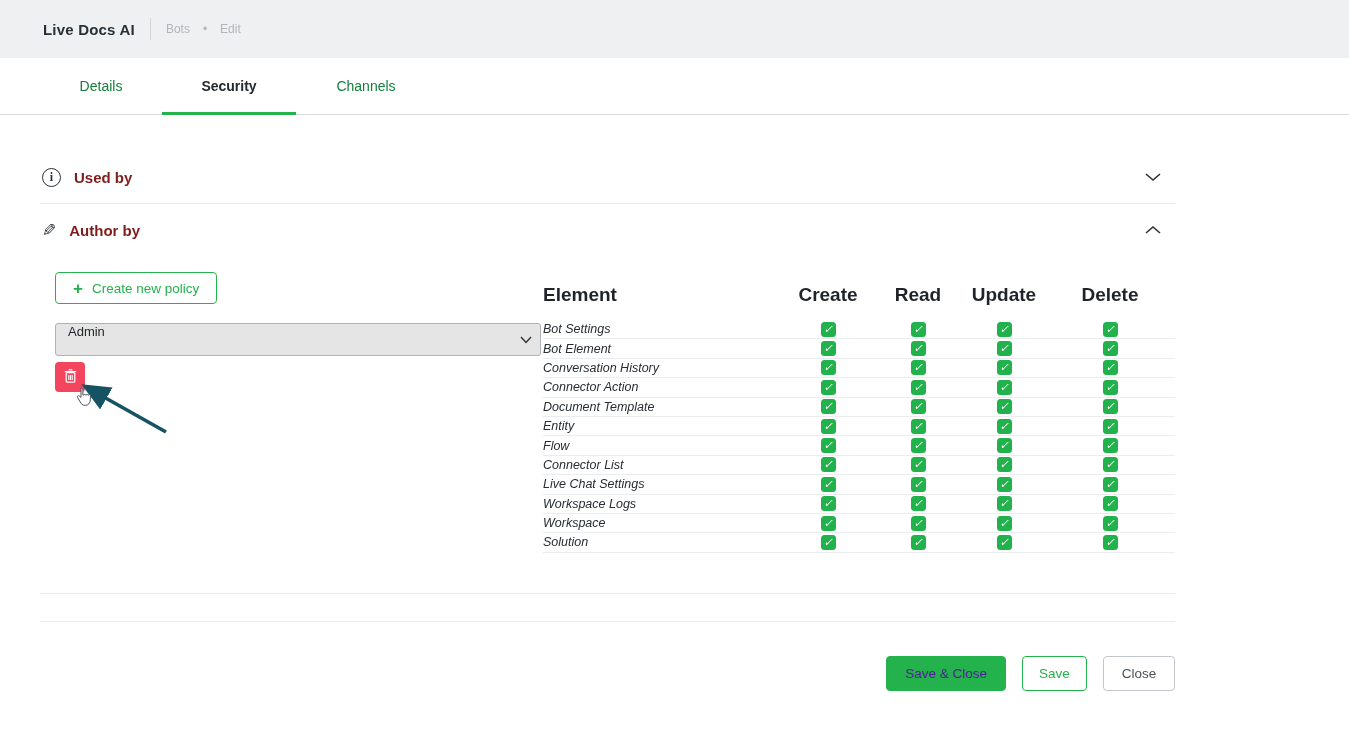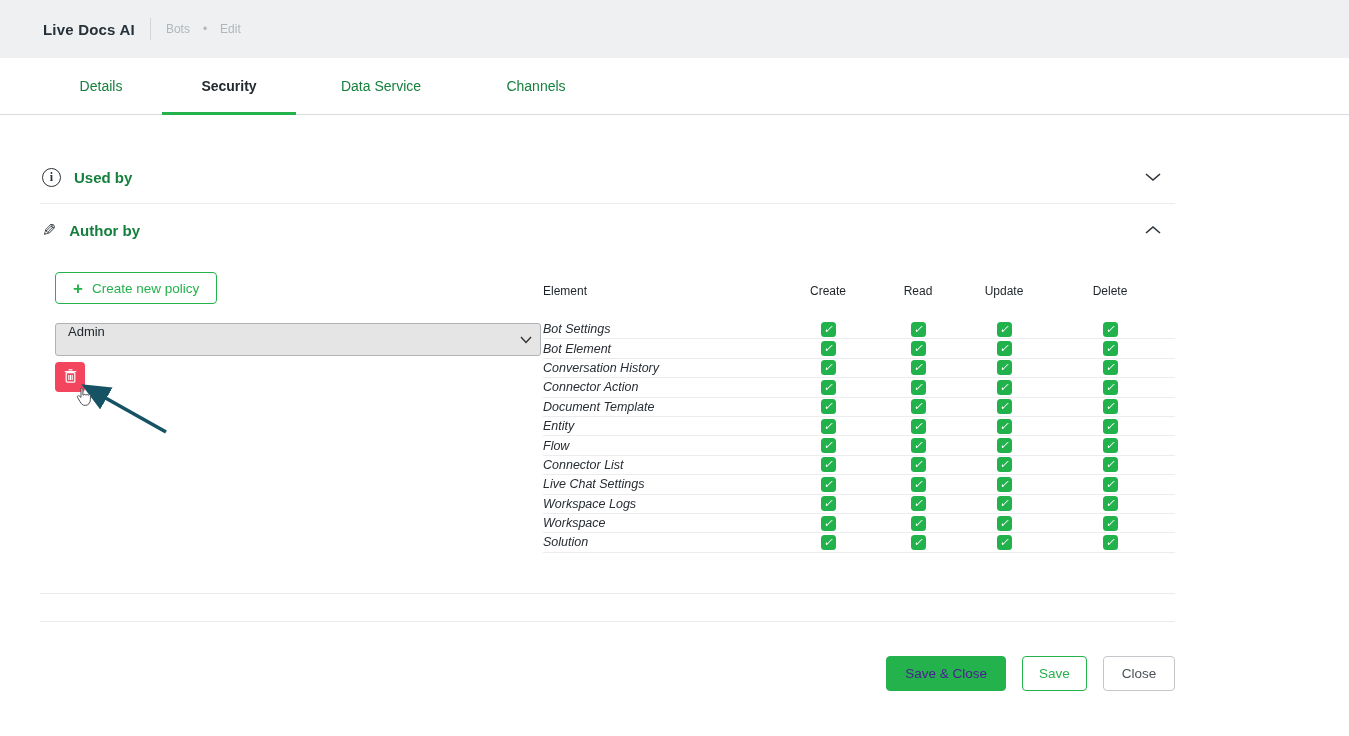--- a/index.html
+++ b/index.html
@@ -22,21 +22,21 @@
   .tab-details { width: 122px; }
   .tab-security { width: 134px; font-weight: 600; color: #22292f; }
   .tab-data-service { width: 170px; }
   .tab-channels { width: 140px; }
   .tab.active::after { content: ""; position: absolute; bottom: -1px; left: 0; right: 0; height: 3px; background: #23b24b; }
 
   
   .section-row { position: absolute; left: 40px; width: 1135px; height: 38px; display: flex; align-items: center; }
   .section-usedby { top: 158px; }
   .section-authorby { top: 211px; }
-  .section-label { margin-left: 13px; font-size: 15px; font-weight: 700; color: #15803d; }
+  .section-label { margin-left: 13px; font-size: 15px; font-weight: 700; color: #7f1d1d; }
   .info-icon { width: 19px; height: 19px; border: 1.6px solid #2a3138; border-radius: 50%;
                display: flex; align-items: center; justify-content: center;
                font-size: 12px; font-weight: 700; font-family: "Liberation Serif", serif; color: #2a3138; margin-left: 2px; }
   .pencil-icon { font-size: 17px; color: #2a3138; margin-left: 2px; transform: scaleX(-1); }
   .chevron { margin-left: auto; margin-right: 14px; }
   .hline { position: absolute; left: 40px; width: 1135px; height: 1px; background: #e9ebed; }
 
   
   .create-policy-btn { position: absolute; left: 55px; top: 272px; height: 32px; padding: 0 17px;
                        background: #ffffff; border: 1px solid #23b24b; border-radius: 4px;
@@ -56,21 +56,21 @@
                 align-items: center; justify-content: center; cursor: pointer; }
 
   
   .arrow-annotation { position: absolute; left: 62px; top: 372px; pointer-events: none; }
   .cursor-annotation { position: absolute; left: 76px; top: 386px; pointer-events: none; }
 
   
   .perm-table { position: absolute; left: 543px; top: 284px; width: 632px; }
   .perm-grid { display: grid; grid-template-columns: 240px 90px 90px 82px 130px; align-items: center; }
   .perm-header { height: 36px; align-items: start; }
-  .perm-header > div { font-size: 12px; font-weight: 400; color: #1e2429; }
+  .perm-header > div { font-size: 19px; font-weight: 700; color: #1e2429; }
   .col-center { text-align: center; display: flex; justify-content: center; }
   .perm-row { height: 19.4px; border-bottom: 1px solid #eaecee; font-style: italic; }
   .perm-row .element-cell { font-size: 12.5px; color: #272d33; white-space: nowrap; }
   .checkbox { width: 15px; height: 15px; background: #21b24c; border-radius: 3.5px; color: #ffffff;
               font-size: 11px; line-height: 15px; text-align: center; cursor: pointer; }
 
   
   .footer-line-1 { top: 593px; }
   .footer-line-2 { top: 621px; }
   .footer-buttons { position: absolute; left: 40px; top: 656px; width: 1135px; display: flex;
@@ -92,21 +92,20 @@
     <div class="breadcrumb">
       <span>Bots</span>
       <span>•</span>
       <span>Edit</span>
     </div>
   </div>
 
   <div class="tabbar">
     <div class="tab tab-details">Details</div>
     <div class="tab tab-security active">Security</div>
-    <div class="tab tab-data-service">Data Service</div>
     <div class="tab tab-channels">Channels</div>
   </div>
 
   <div class="section-row section-usedby">
     <span class="info-icon">i</span>
     <span class="section-label">Used by</span>
     <span class="chevron">
       <svg width="16" height="10" viewBox="0 0 16 10">
           <polyline points="1,2 8,8 15,2" fill="none" stroke="#2a3138" stroke-width="1.6"></polyline>
         </svg>

